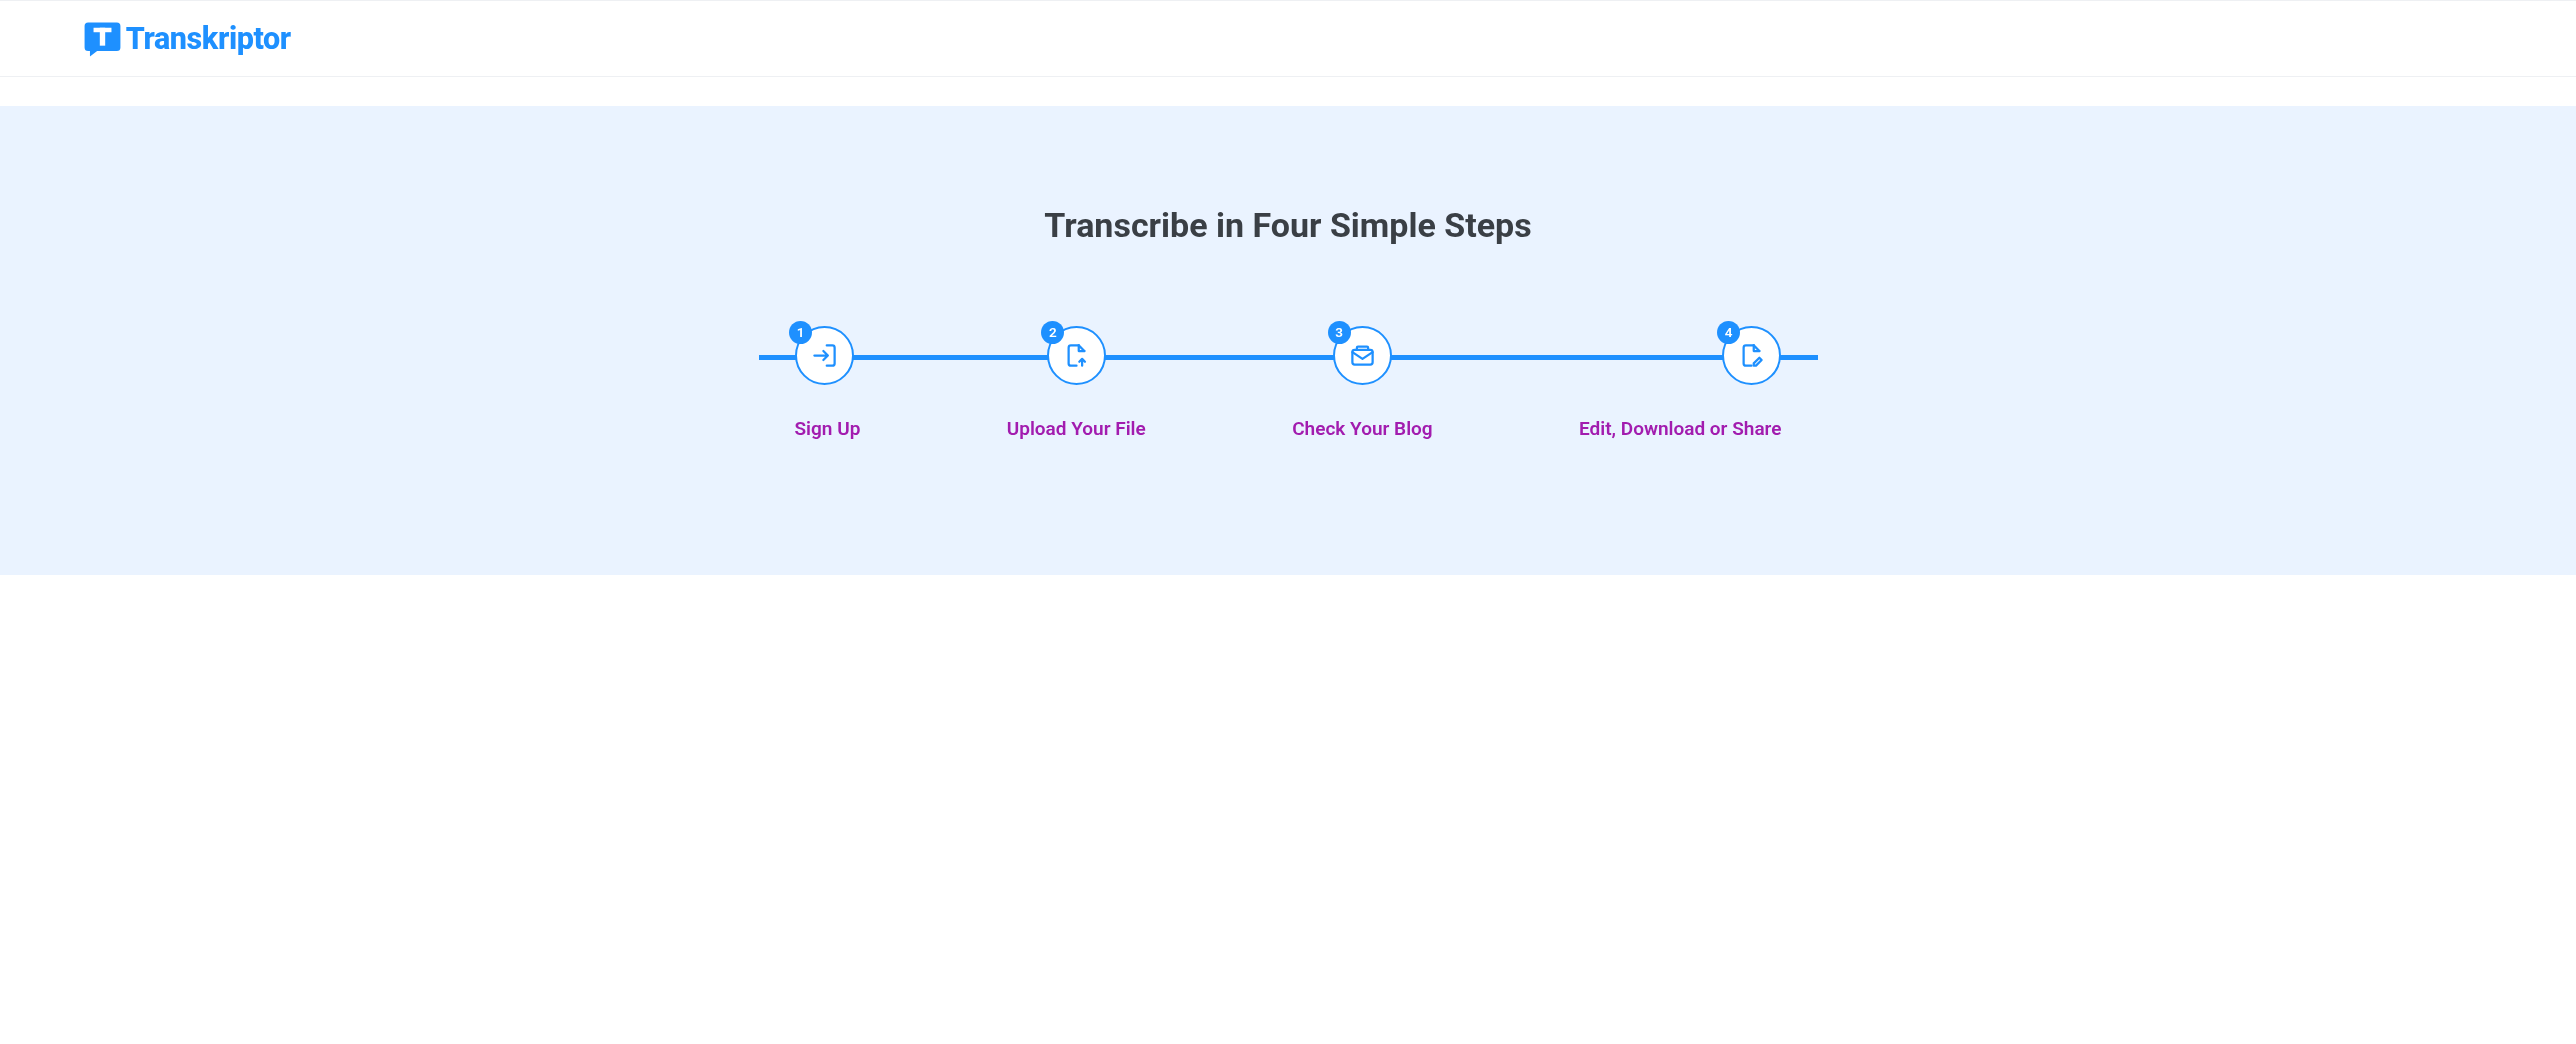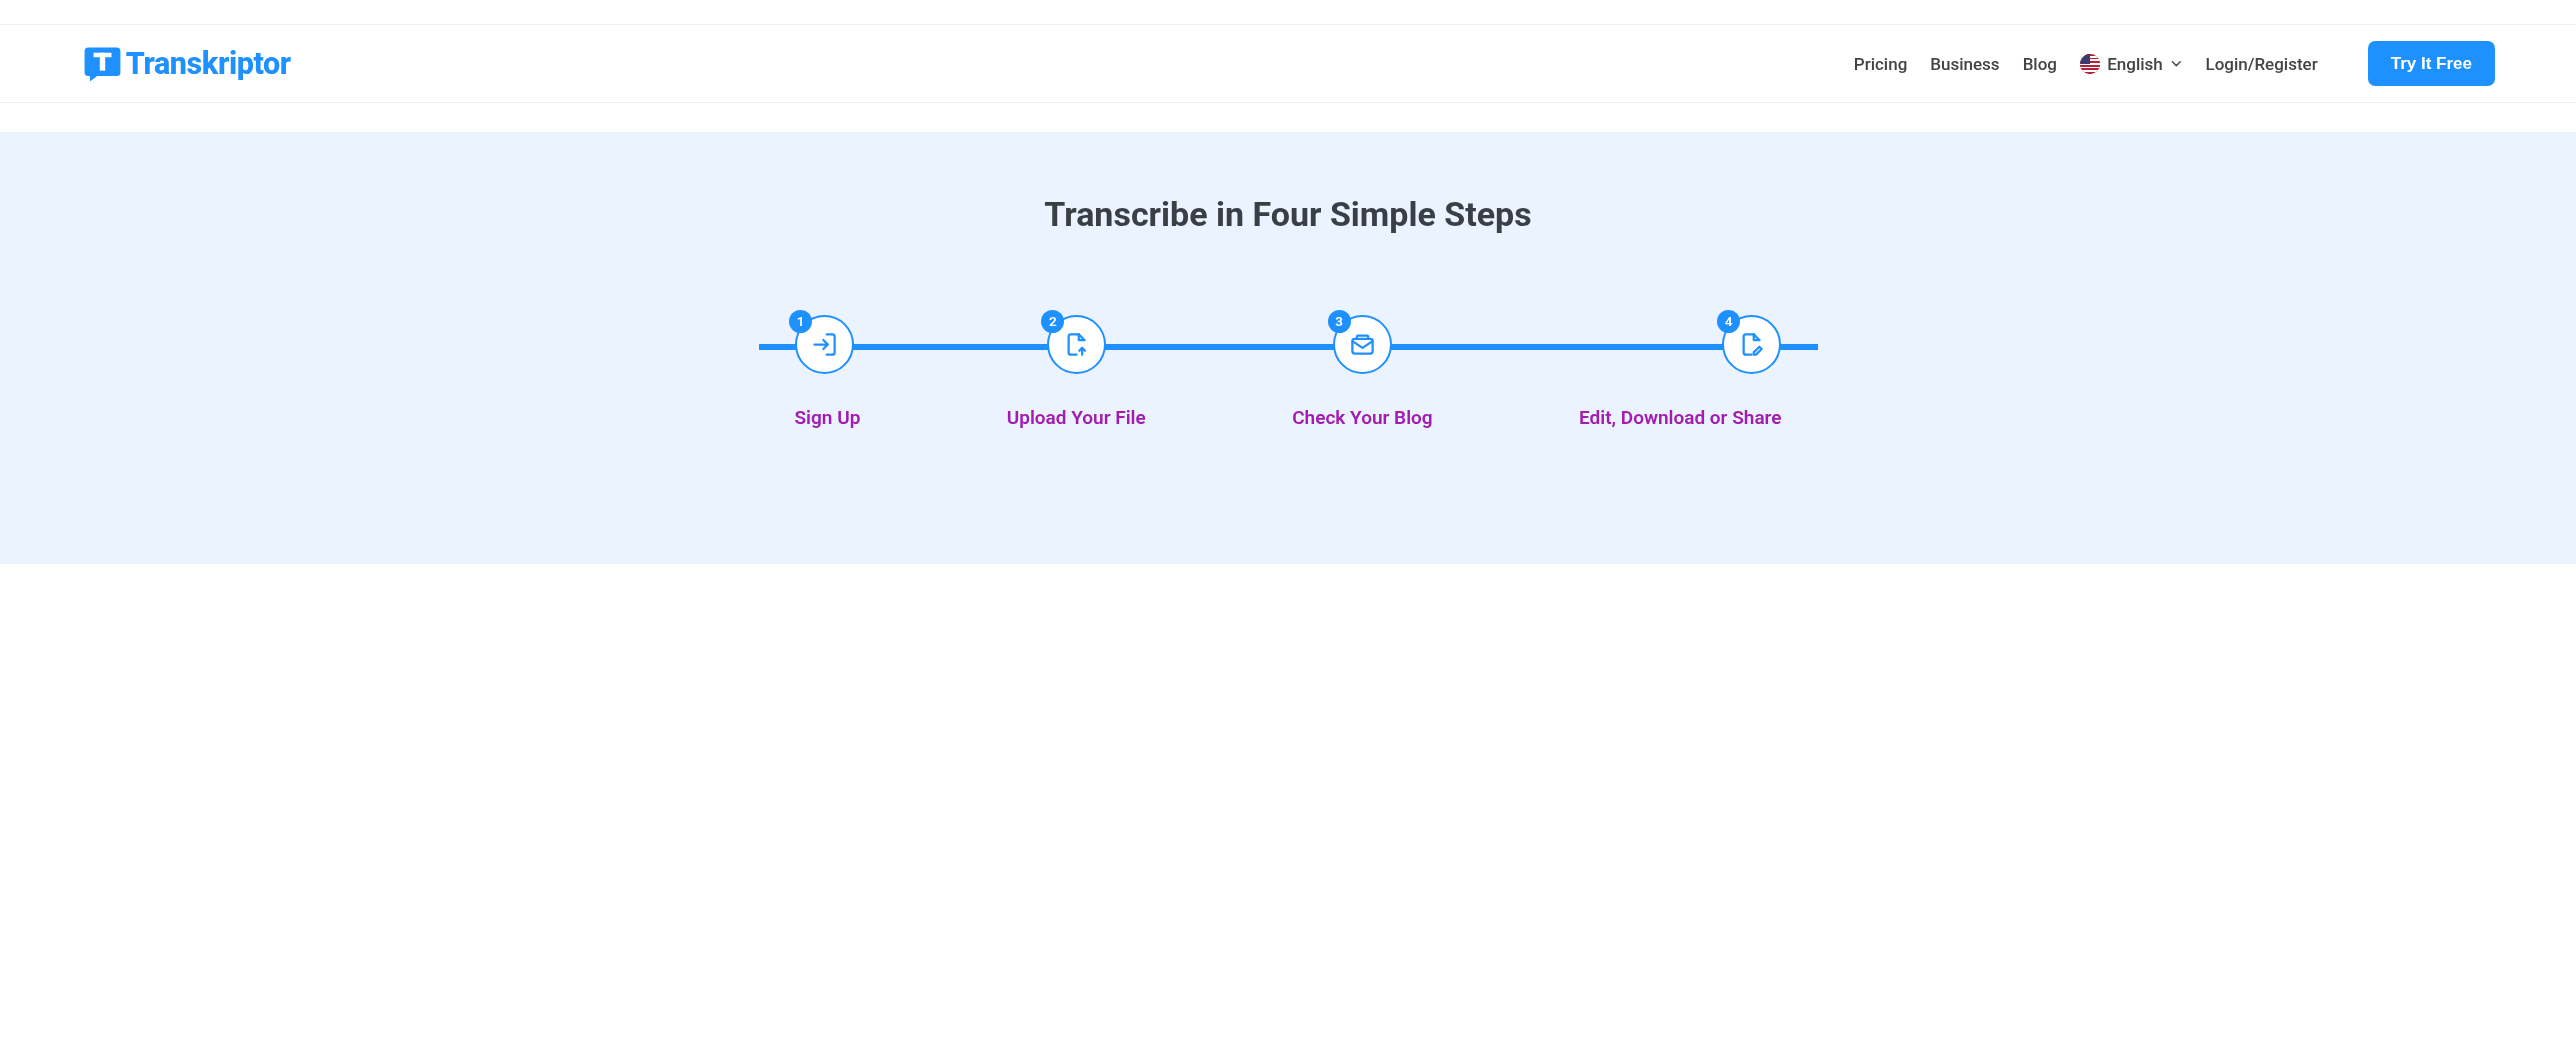--- a/index.html
+++ b/index.html
@@ -7,39 +7,38 @@
 
 
 .header {
   display: flex;
   align-items: center;
   justify-content: space-between;
   padding: 16px 81px;
   background: #fff;
   border-bottom: 0.9px solid #eef0f3;
   border-top: 0.9px solid #eef0f3;
-  margin-top: 24px;
 }
 .logo-wrap { display: flex; align-items: center; }
 .logo-icon { width: 43px; height: 43px; margin-right: 1.8px; }
 .logo-text { font-size: 30.5px; font-weight: 800; color: #1e90ff; letter-spacing: -0.4px; }
 .nav { display: flex; align-items: center; gap: 23px; }
 .nav-link { color: #444; font-size: 17px; font-weight: 500; cursor: pointer; }
 .lang { display: flex; align-items: center; gap: 7.2px; cursor: pointer; }
 .flag { width: 20px; height: 20px; border-radius: 50%; position: relative; overflow: hidden; background: #b22234; }
 .flag::before { content:""; position:absolute; inset:0; background: repeating-linear-gradient(#b22234 0 1.8px,#fff 1.8px 3.6px); }
 .flag::after { content:""; position:absolute; top:0; left:0; width:10px; height:10px; background:#3c3b6e; }
 .chev { width: 12.6px; height: 12.6px; }
 .cta-btn {
   background: #1e90ff; color: #fff; border: none; border-radius: 7.2px;
   padding: 12.6px 23px; font-size: 17px; font-weight: 600; cursor: pointer; margin-left: 27px;
 }
 
 
-.hero { background: #eaf3ff; padding: 62px 0 135px; margin-top: 29px; }
+.hero { background: #eaf3ff; padding: 99px 0 135px; margin-top: 29px; }
 .hero-title { text-align: center; font-size: 34px; font-weight: 700; color: #3a3f45; margin-bottom: 81px; }
 
 
 .steps-wrap { max-width: 1167px; margin: 0 auto; padding: 0 90px; position: relative; }
 .steps-row { display: flex; align-items: flex-start; justify-content: space-between; position: relative; }
 .step { display: flex; flex-direction: column; align-items: center; position: relative; z-index: 2; }
 .step:first-child { align-items: flex-start; }
 .step:last-child { align-items: flex-end; }
 .step:first-child .step-label { text-align: left; }
 .step:last-child .step-label { }
@@ -69,34 +68,20 @@
 
 <header class="header">
   <div class="logo-wrap">
     <svg class="logo-icon" viewBox="0 0 48 48">
       <path d="M8 6 h32 a4 4 0 0 1 4 4 v24 a4 4 0 0 1 -4 4 h-22 l-8 6 v-6 h-2 a4 4 0 0 1 -4 -4 v-24 a4 4 0 0 1 4 -4 z" fill="#1e90ff"></path>
       <rect x="14" y="12" width="20" height="5" fill="#fff"></rect>
       <rect x="21" y="12" width="6" height="20" fill="#fff"></rect>
     </svg>
     <span class="logo-text">Transkriptor</span>
   </div>
-  <nav class="nav">
-    <span class="nav-link">Pricing</span>
-    <span class="nav-link">Business</span>
-    <span class="nav-link">Blog</span>
-    <div class="lang">
-      <span class="flag"></span>
-      <span class="nav-link">English</span>
-      <svg class="chev" viewBox="0 0 16 16">
-        <path d="M3 6 l5 5 l5 -5" stroke="#555" stroke-width="2" fill="none" stroke-linecap="round" stroke-linejoin="round"></path>
-      </svg>
-    </div>
-    <span class="nav-link">Login/Register</span>
-    <button class="cta-btn">Try It Free</button>
-  </nav>
 </header>
 
 <section class="hero">
   <h2 class="hero-title">Transcribe in Four Simple Steps</h2>
 
   <div class="steps-wrap">
     <div class="connector">
       <div class="connector-line" style="left:54px; right:54px;"></div>
     </div>
     <div class="steps-row">

